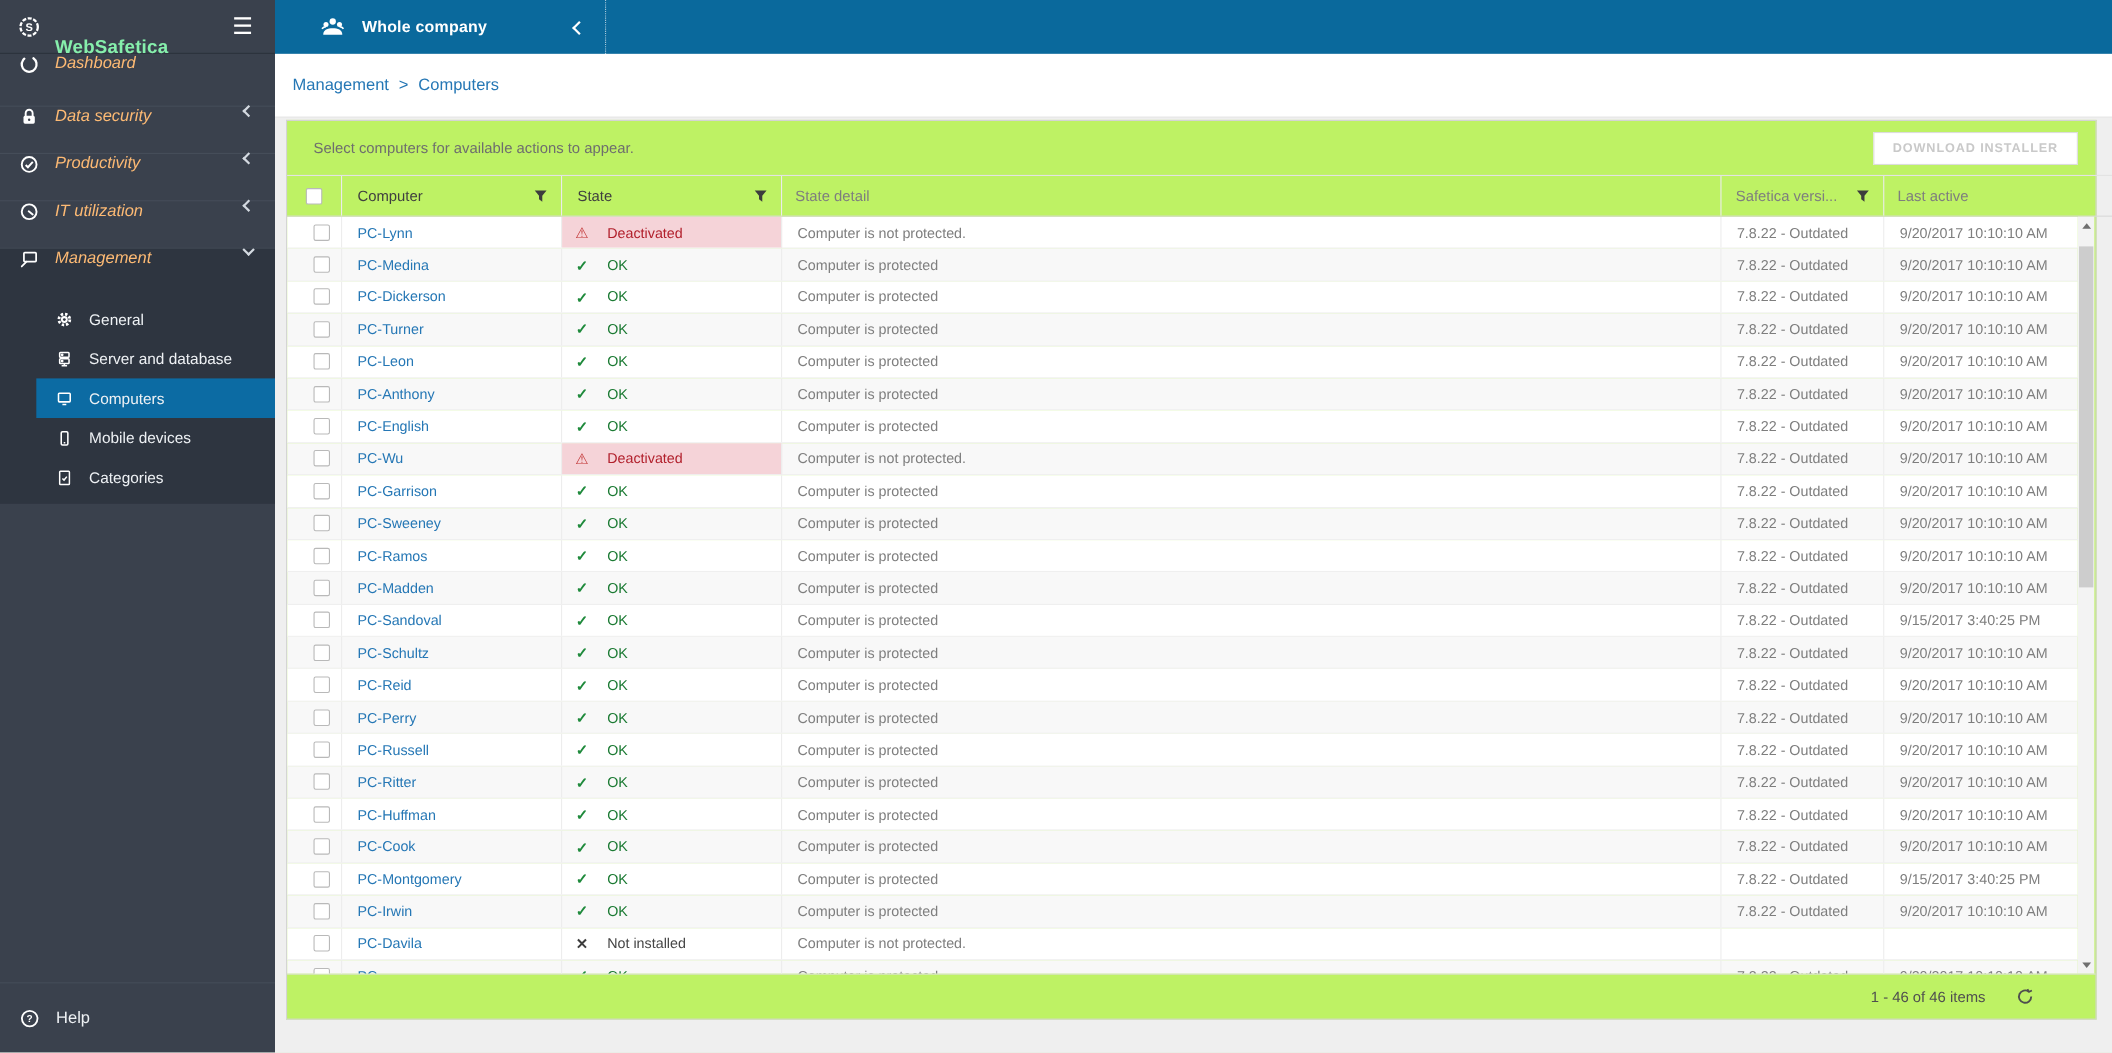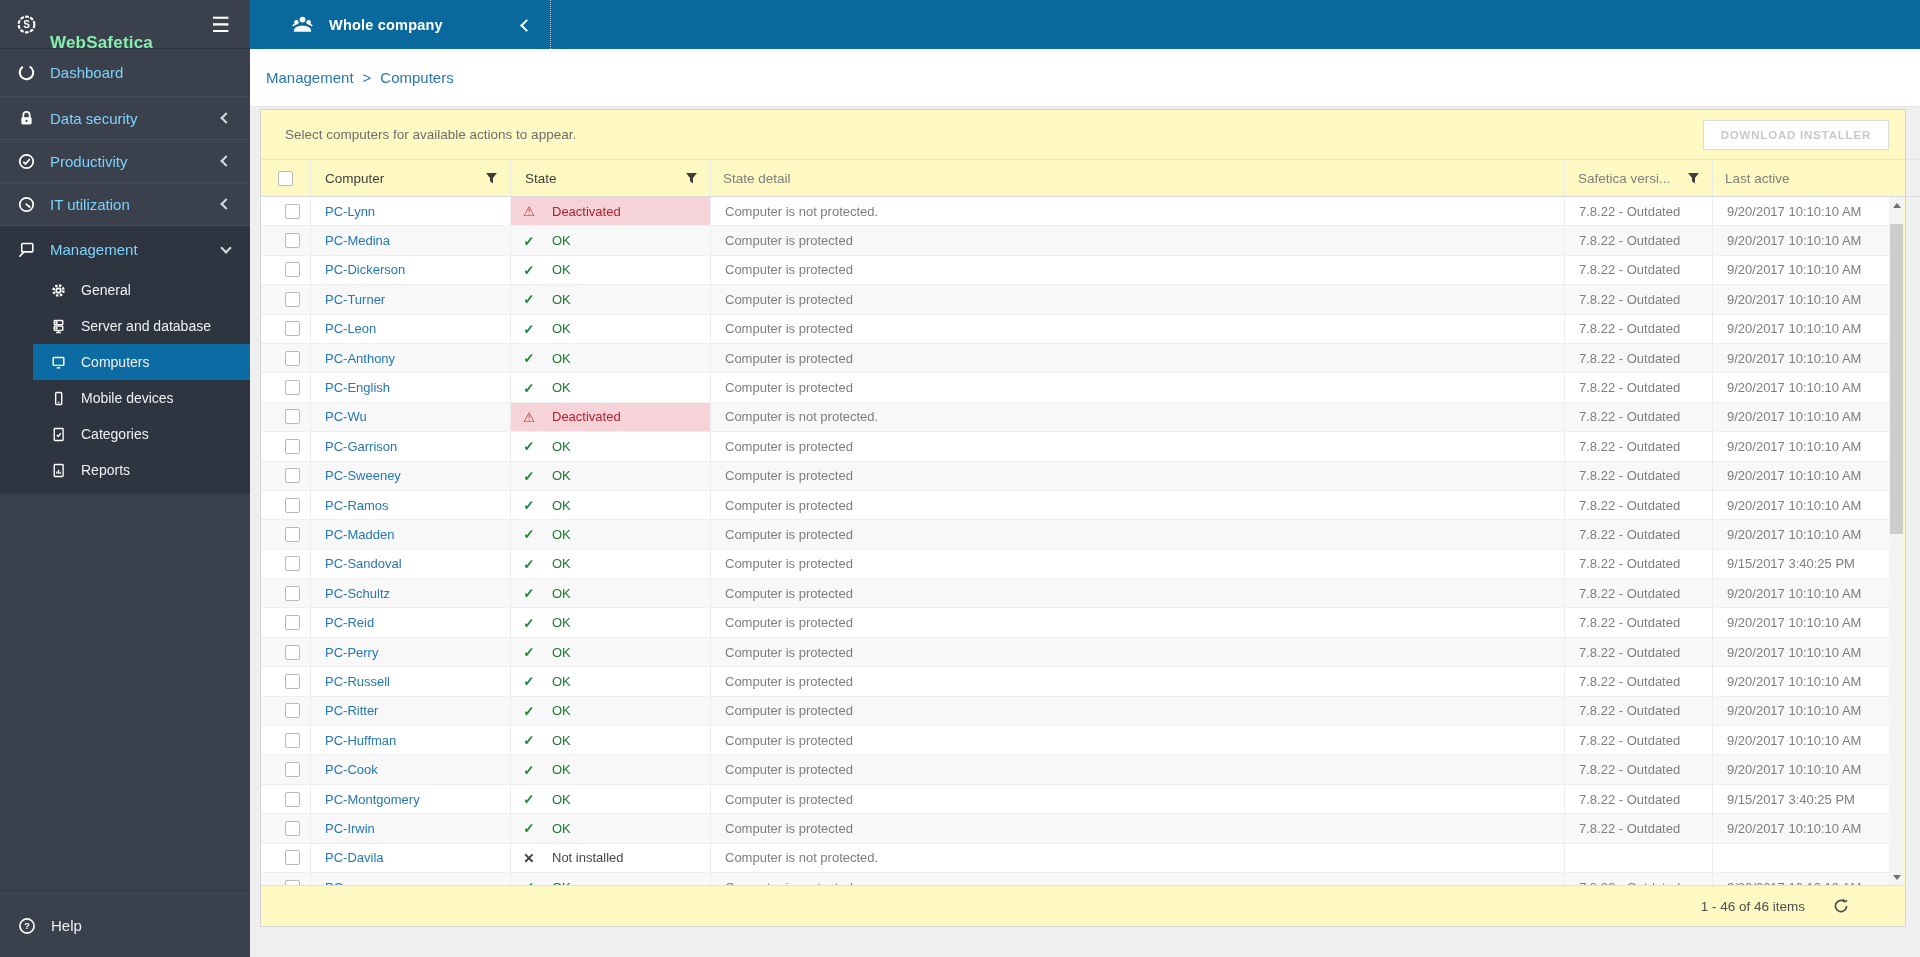--- a/index.html
+++ b/index.html
@@ -8,22 +8,22 @@
   .screen { position:relative; width:1920px; height:957px; background:#efefef; overflow:hidden; }
 
   
   .sidebar { position:absolute; left:0; top:0; width:250px; height:957px; background:#3a414d; color:#eef1f4; }
   .logo-row { height:49px; display:flex; align-items:center; padding:0 16px; gap:13px; border-bottom:1px solid #2c323c; }
   .logo-badge { width:21px; height:21px; color:#fff; flex:0 0 auto; }
   .logo-badge svg { width:100%; height:100%; display:block; }
   .logo-text { font-size:17px; font-weight:bold; color:#86efac; flex:1; letter-spacing:.2px;margin-top:37px; }
   .hamburger { color:#fff; font-size:21px; line-height:1; cursor:pointer; padding:2px 4px; }
 
-  .nav-item { position:relative; height:43px; display:flex; align-items:center; padding-left:17px; gap:14px;
-              border-top:1px solid #454d59; font-size:15px; cursor:pointer; color:#7dd3fc; }
+  .nav-item { position:relative; height:43px; display:flex; align-items:flex-start; padding-left:17px; gap:14px;
+              border-top:1px solid #454d59; font-size:15px; cursor:pointer; color:#fdba74;font-style:italic; }
   #nav-top .nav-item:first-child { border-top:none; height:47px; }
   .nav-icon { width:19px; height:19px; color:#fff; flex:0 0 auto; display:inline-flex; }
   .nav-icon svg { width:100%; height:100%; display:block; }
   .nav-label { flex:1; }
   .chev { position:absolute; right:20px; width:8px; height:8px; border-style:solid; border-color:#d4dae1; border-width:0; }
   .chev-left { border-width:0 0 2px 2px; transform:rotate(45deg); }
   .chev-down { border-width:0 2px 2px 0; transform:rotate(45deg); margin-top:-3px; }
 
   .group { background:#2e3540; padding-bottom:6px; }
   .group .nav-item { border-top:1px solid #454d59; height:47px; }
@@ -48,21 +48,21 @@
   .topbar-sep { position:absolute; left:300px; top:0; height:49px; border-left:1px dotted rgba(255,255,255,.65); }
 
   
   .breadcrumb-bar { position:absolute; left:250px; top:49px; width:1670px; height:58px; background:#fff;
                     border-bottom:1px solid #e2e2e2; display:flex; align-items:center; padding-left:16px;
                     font-size:15px; gap:9px; }
   .crumb { color:#2577b5; cursor:pointer; }
   .crumb-sep { color:#2577b5; }
 
   
-  .card { position:absolute; left:260px; top:109px; width:1646px; height:818px; background:#fef9c3; border:1px solid #d4d4d4; }
+  .card { position:absolute; left:260px; top:109px; width:1646px; height:818px; background:#bef264; border:1px solid #d4d4d4; }
   .action-bar { position:relative; height:49px; display:flex; align-items:center; padding-left:24px;
                 color:#6e6e6e; font-size:13.5px; }
   .download-btn { position:absolute; right:16px; top:10px; height:30px; padding:0 17px; background:#fff;
                   border:1px solid #dcdcdc; color:#c9c9c9; font-size:11.5px; font-weight:bold;
                   letter-spacing:.8px; cursor:default; }
 
   .thead { display:flex; height:38px; border-top:1px solid #e3e3e3; border-bottom:1px solid #d9d9d9;
            font-size:13.5px; color:#3f3f3f; width:1820px;text-align:right; }
   .th { position:relative; display:flex; align-items:center; padding-left:14px; border-right:1px solid #ebebeb; cursor:pointer; }
   .th:last-child { border-right:none; }
@@ -224,29 +224,20 @@
     <span class="nav-label">Mobile devices</span>
   </div>
             <div class="sub-item">
     <span class="nav-icon">
                 <svg viewBox="0 0 24 24" fill="none" stroke="currentColor" stroke-width="1.9">
                   <rect x="6" y="3.5" width="12.5" height="17" rx="1"></rect>
                   <path d="M9.5 12.6l2.1 2.1 3.6-4.4"></path>
                 </svg>
               </span>
     <span class="nav-label">Categories</span>
-  </div>
-            <div class="sub-item">
-    <span class="nav-icon">
-                <svg viewBox="0 0 24 24" fill="none" stroke="currentColor" stroke-width="1.9">
-                  <rect x="6" y="3.5" width="12.5" height="17" rx="1"></rect>
-                  <path d="M9.7 16.5v-3.2M12.2 16.5v-5.4M14.7 16.5v-2"></path>
-                </svg>
-              </span>
-    <span class="nav-label">Reports</span>
   </div>
           </div>
       </div>
     </nav>
     <div class="help-row">
       <span class="nav-icon">
           <svg viewBox="0 0 24 24">
             <circle cx="12" cy="12" r="8.5" fill="none" stroke="currentColor" stroke-width="2"></circle>
             <text x="12" y="16" font-size="11" font-weight="bold" fill="currentColor" text-anchor="middle">?</text>
           </svg>

